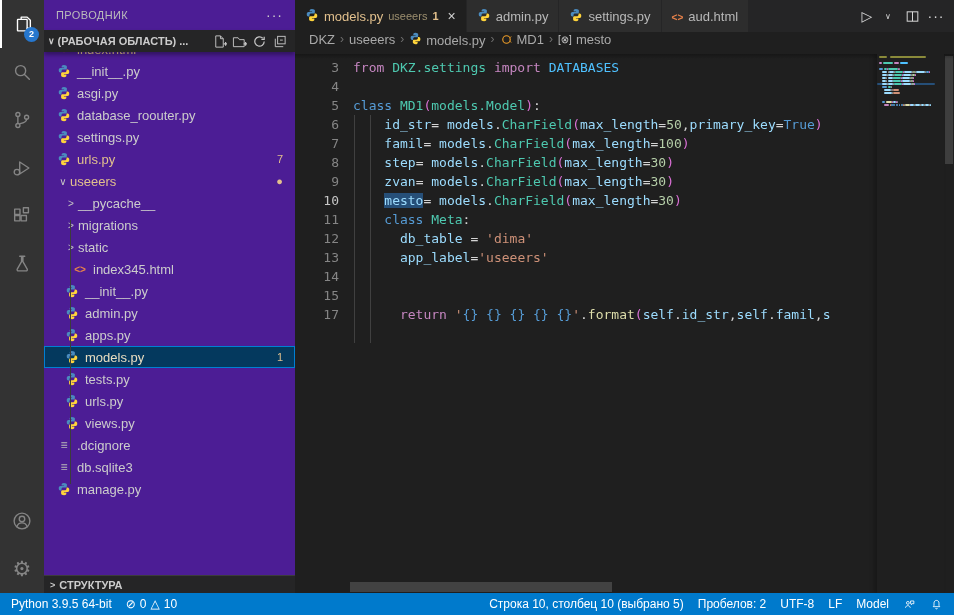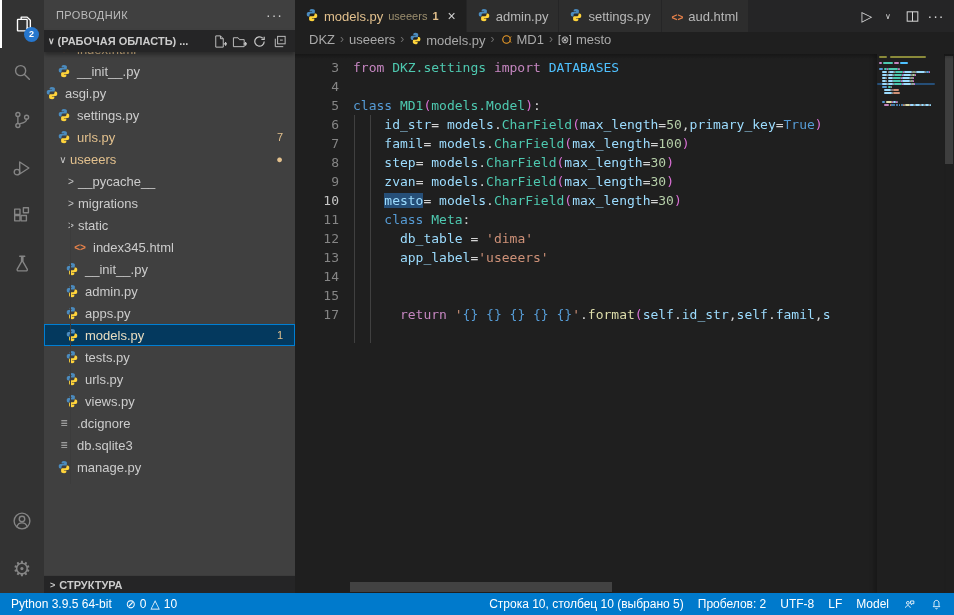--- a/index.html
+++ b/index.html
@@ -11,21 +11,21 @@
   }
   
   #activitybar { position:absolute; left:0; top:0; width:44px; height:593px; background:#333333; z-index:5; }
   .act-item { position:relative; width:44px; height:48px; display:flex; align-items:center; justify-content:center; color:#858585; cursor:pointer; }
   .act-item.active { color:#ffffff; border-left:2px solid #ffffff; }
   .act-item svg { width:22px; height:22px; }
   .act-badge { position:absolute; right:5px; bottom:6px; min-width:15px; height:15px; border-radius:50%; background:#2677ce; color:#fff; font-size:9px; line-height:15px; text-align:center; font-weight:bold; }
   #act-bottom { position:absolute; bottom:0; left:0; width:44px; }
   .gear-glyph { font-size:21px; color:#858585; }
   
-  #sidebar { position:absolute; left:44px; top:0; width:251px; height:593px; background:#404040; overflow:hidden; z-index:4; }
+  #sidebar { position:absolute; left:44px; top:0; width:251px; height:593px; background:#4c1d95; overflow:hidden; z-index:4; }
   #sidebar-title { height:30px; display:flex; align-items:center; padding:0 12px; font-size:11px; color:#bbbbbb; letter-spacing:.4px; }
   #sidebar-title .spacer { flex:1; }
   #sidebar-more { color:#cccccc; font-size:14px; letter-spacing:1px; cursor:pointer; }
   #ws-header { height:22px; display:flex; align-items:center; padding:0 6px 0 4px; font-size:11px; font-weight:bold; color:#cccccc; position:relative; z-index:3; background:#252526; box-shadow:0 3px 4px rgba(0,0,0,.35); }
   #ws-header .chev { font-size:9px; margin-right:3px; color:#cccccc; }
   #ws-header .lbl { white-space:nowrap; overflow:hidden; flex:1; }
   .ws-act { width:20px; height:18px; display:flex; align-items:center; justify-content:center; color:#c5c5c5; cursor:pointer; }
   .ws-act svg { width:15px; height:15px; }
   #tree { position:absolute; left:0; top:52px; width:251px; height:523px; overflow:hidden; z-index:1; }
   .trow { position:relative; height:22px; display:flex; align-items:center; font-size:13px; color:#cccccc; cursor:pointer; white-space:nowrap; }
@@ -197,28 +197,37 @@
         </div>
         <div class="trow" style="padding-left: 12px;">
           <span class="ficon">
             <svg viewBox="0 0 16 16">
               <path fill="#4b8bbe" d="M7.9 1C6 1 5.3 1.9 5.3 2.9V4h2.8v.5H3.9C2.6 4.5 2 5.6 2 7.1s.6 2.6 1.9 2.6h1.2V8.2c0-1 .9-1.8 1.9-1.8h2.7c.9 0 1.6-.7 1.6-1.6V2.9C11.3 1.9 9.9 1 7.9 1z"></path>
               <path fill="#ffd43b" d="M8.1 15c1.9 0 2.6-.9 2.6-1.9V12H7.9v-.5h4.2c1.3 0 1.9-1.1 1.9-2.6s-.6-2.6-1.9-2.6h-1.2v1.4c0 1-.9 1.8-1.9 1.8H6.3c-.9 0-1.6.7-1.6 1.6v1.9c0 1 1.4 2 3.4 2z"></path>
             </svg>
           </span>
           <span class="tlabel">__init__.py</span>
         </div>
-        <div class="trow" style="padding-left: 0;">
+        <div class="trow" style="padding-left: 12px;">
           <span class="ficon">
             <svg viewBox="0 0 16 16">
               <path fill="#4b8bbe" d="M7.9 1C6 1 5.3 1.9 5.3 2.9V4h2.8v.5H3.9C2.6 4.5 2 5.6 2 7.1s.6 2.6 1.9 2.6h1.2V8.2c0-1 .9-1.8 1.9-1.8h2.7c.9 0 1.6-.7 1.6-1.6V2.9C11.3 1.9 9.9 1 7.9 1z"></path>
               <path fill="#ffd43b" d="M8.1 15c1.9 0 2.6-.9 2.6-1.9V12H7.9v-.5h4.2c1.3 0 1.9-1.1 1.9-2.6s-.6-2.6-1.9-2.6h-1.2v1.4c0 1-.9 1.8-1.9 1.8H6.3c-.9 0-1.6.7-1.6 1.6v1.9c0 1 1.4 2 3.4 2z"></path>
             </svg>
           </span>
           <span class="tlabel">asgi.py</span>
+        </div>
+        <div class="trow" style="padding-left: 12px;">
+          <span class="ficon">
+            <svg viewBox="0 0 16 16">
+              <path fill="#4b8bbe" d="M7.9 1C6 1 5.3 1.9 5.3 2.9V4h2.8v.5H3.9C2.6 4.5 2 5.6 2 7.1s.6 2.6 1.9 2.6h1.2V8.2c0-1 .9-1.8 1.9-1.8h2.7c.9 0 1.6-.7 1.6-1.6V2.9C11.3 1.9 9.9 1 7.9 1z"></path>
+              <path fill="#ffd43b" d="M8.1 15c1.9 0 2.6-.9 2.6-1.9V12H7.9v-.5h4.2c1.3 0 1.9-1.1 1.9-2.6s-.6-2.6-1.9-2.6h-1.2v1.4c0 1-.9 1.8-1.9 1.8H6.3c-.9 0-1.6.7-1.6 1.6v1.9c0 1 1.4 2 3.4 2z"></path>
+            </svg>
+          </span>
+          <span class="tlabel">database_roouter.py</span>
         </div>
         <div class="trow" style="padding-left: 12px;">
           <span class="ficon">
             <svg viewBox="0 0 16 16">
               <path fill="#4b8bbe" d="M7.9 1C6 1 5.3 1.9 5.3 2.9V4h2.8v.5H3.9C2.6 4.5 2 5.6 2 7.1s.6 2.6 1.9 2.6h1.2V8.2c0-1 .9-1.8 1.9-1.8h2.7c.9 0 1.6-.7 1.6-1.6V2.9C11.3 1.9 9.9 1 7.9 1z"></path>
               <path fill="#ffd43b" d="M8.1 15c1.9 0 2.6-.9 2.6-1.9V12H7.9v-.5h4.2c1.3 0 1.9-1.1 1.9-2.6s-.6-2.6-1.9-2.6h-1.2v1.4c0 1-.9 1.8-1.9 1.8H6.3c-.9 0-1.6.7-1.6 1.6v1.9c0 1 1.4 2 3.4 2z"></path>
             </svg>
           </span>
           <span class="tlabel">settings.py</span>
         </div>

